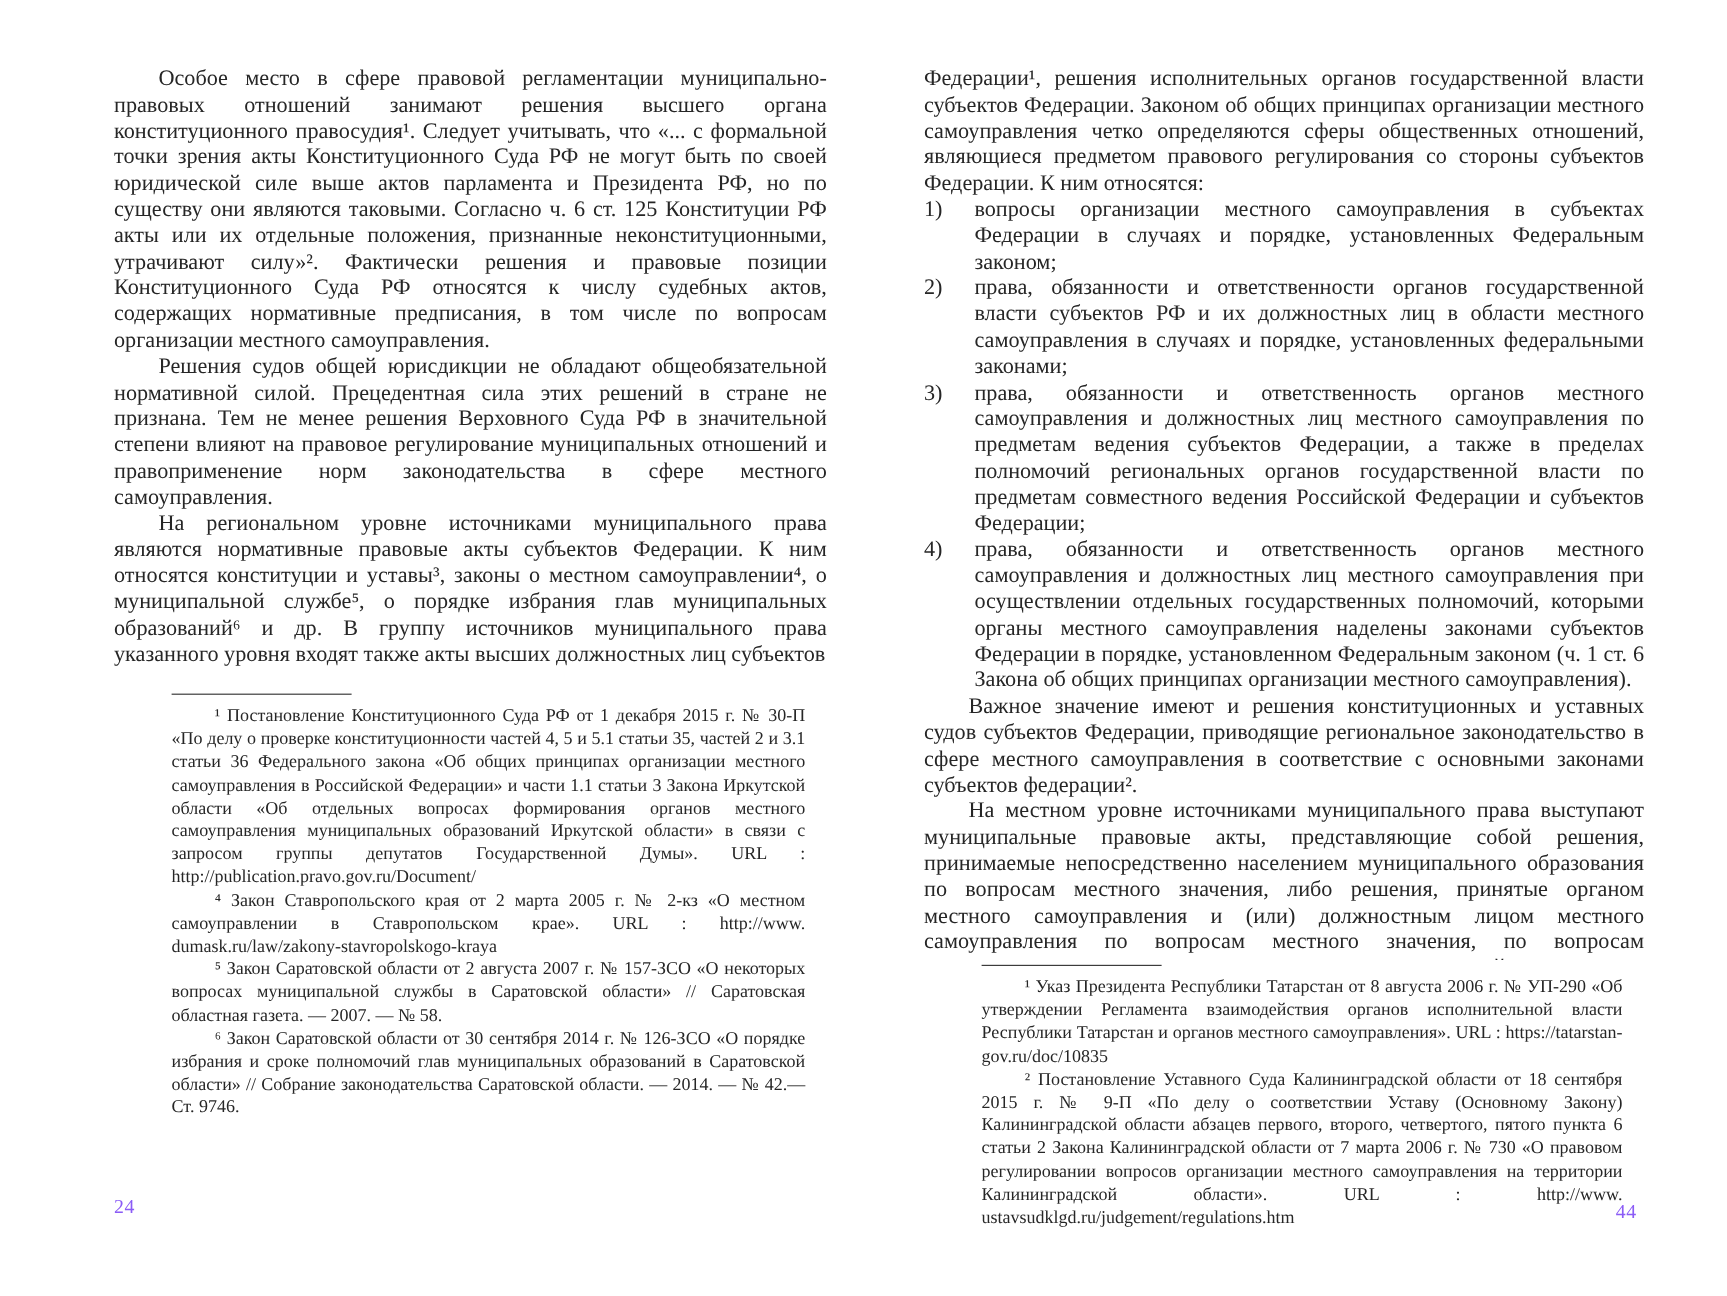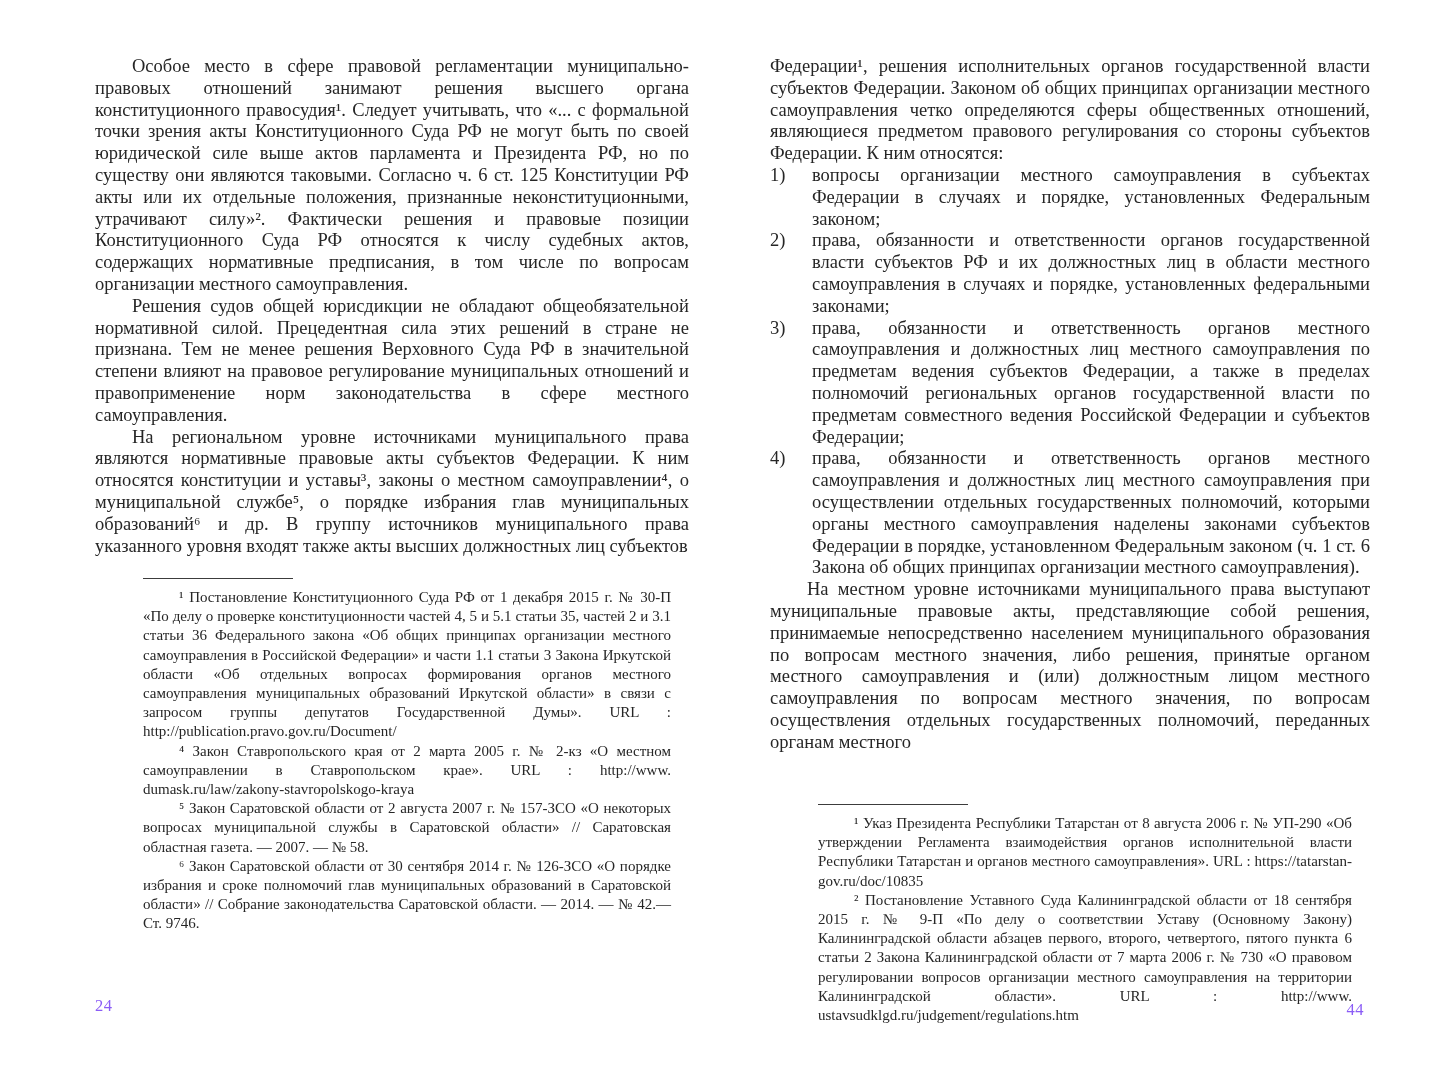--- a/index.html
+++ b/index.html
@@ -92,20 +92,21 @@
       </li>
       <li>
         <span class="num">3)</span>
         <span>права, обязанности и ответственность органов местного самоуправления и должностных лиц местного самоуправления по предметам ведения субъектов Федерации, а также в пределах полномочий региональных органов государственной власти по предметам совместного ведения Российской Федерации и субъектов Федерации;</span>
       </li>
       <li>
         <span class="num">4)</span>
         <span>права, обязанности и ответственность органов местного самоуправления и должностных лиц местного самоуправления при осуществлении отдельных государственных полномочий, которыми органы местного самоуправления наделены законами субъектов Федерации в порядке, установленном Федеральным законом (ч. 1 ст. 6 Закона об общих принципах организации местного самоуправления).</span>
       </li>
     </ol>
+    <p class="para indent">Важное значение имеют и решения конституционных и уставных судов субъектов Федерации, приводящие региональное законодательство в сфере местного самоуправления в соответствие с основными законами субъектов федерации².</p>
     <p class="para indent">На местном уровне источниками муниципального права выступают муниципальные правовые акты, представляющие собой решения, принимаемые непосредственно населением муниципального образования по вопросам местного значения, либо решения, принятые органом местного самоуправления и (или) должностным лицом местного самоуправления по вопросам местного значения, по вопросам осуществления отдельных государственных полномочий, переданных органам местного</p>
   </div>
   <div class="fnblock">
     <div class="fn-rule"></div>
     <div class="footnotes">
       <p>¹  Указ Президента Республики Татарстан от 8 августа 2006 г. № УП-290 «Об утверждении Регламента взаимодействия органов исполнительной власти Республики Татарстан и органов местного самоуправления». URL : https://tatarstan-gov.ru/doc/10835</p>
       <p>²  Постановление Уставного Суда Калининградской области от 18 сентября 2015 г. № 9-П «По делу о соответствии Уставу (Основному Закону) Калининградской области абзацев первого, второго, четвертого, пятого пункта 6 статьи 2 Закона Калининградской области от 7 марта 2006 г. № 730 «О правовом регулировании вопросов организации местного самоуправления на территории Калининградской области». URL : http://www. ustavsudklgd.ru/judgement/regulations.htm</p>
     </div>
   </div>
   <div class="page-num">44</div>

